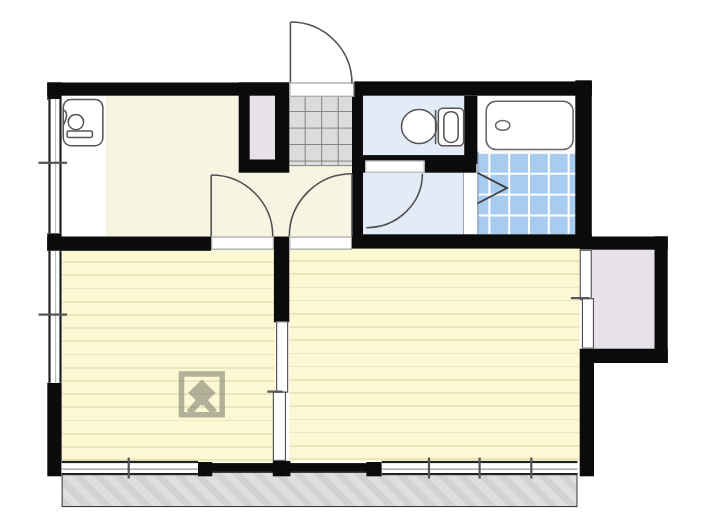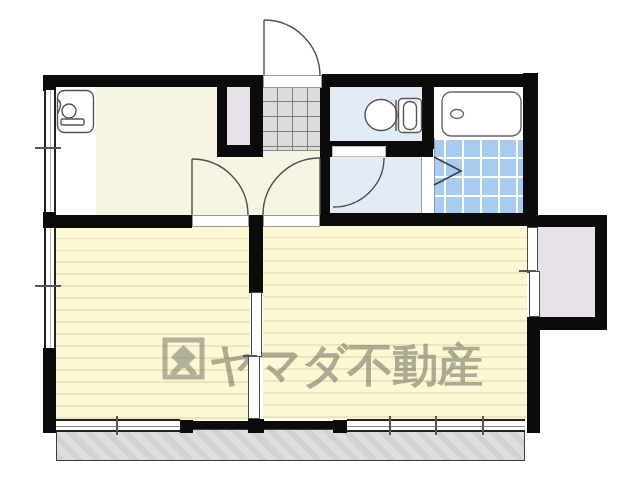--- a/index.html
+++ b/index.html
@@ -59,21 +59,20 @@
   <div class="closet" style="left:538px;top:227px;width:57px;height:90px;"></div>
   <div class="balcony" style="left:56px;top:429px;width:469px;height:32px;"></div>
 
   <svg class="overlay" width="640" height="480">
     <g stroke="#6e6d60" fill="none" opacity="0.5">
       <rect x="165" y="340" width="37" height="37" stroke-width="5"></rect>
       <polygon points="183.5,345 196,357 183.5,369 171,357" fill="#6e6d60" stroke="none"></polygon>
       <path d="M172,375 L183.5,362 L195,375" stroke-width="6"></path>
     </g>
   </svg>
-  <div class="wm-text">ヤマダ不動産</div>
 
   <div class="wall" style="left:43px;top:75px;width:220px;height:12px;"></div>
   <div class="wall" style="left:322px;top:74px;width:216px;height:13px;"></div>
   <div class="wall" style="left:43px;top:75px;width:13px;height:16px;"></div>
   <div class="wall" style="left:43px;top:212px;width:13px;height:16px;"></div>
   <div class="wall" style="left:43px;top:348px;width:13px;height:85px;"></div>
   <div class="wall" style="left:43px;top:215px;width:149px;height:13px;"></div>
 
   <div class="wall" style="left:217px;top:75px;width:46px;height:82px;"></div>
   <div class="closet" style="left:227px;top:87px;width:23px;height:58px;"></div>

